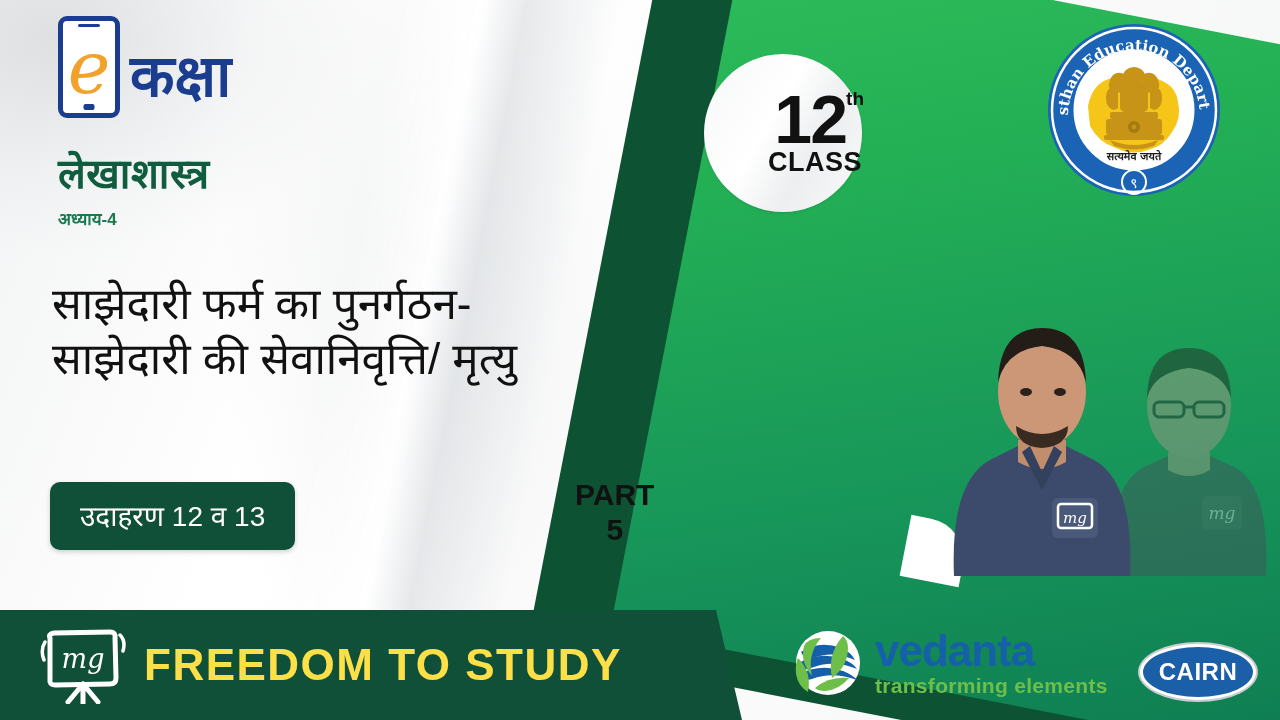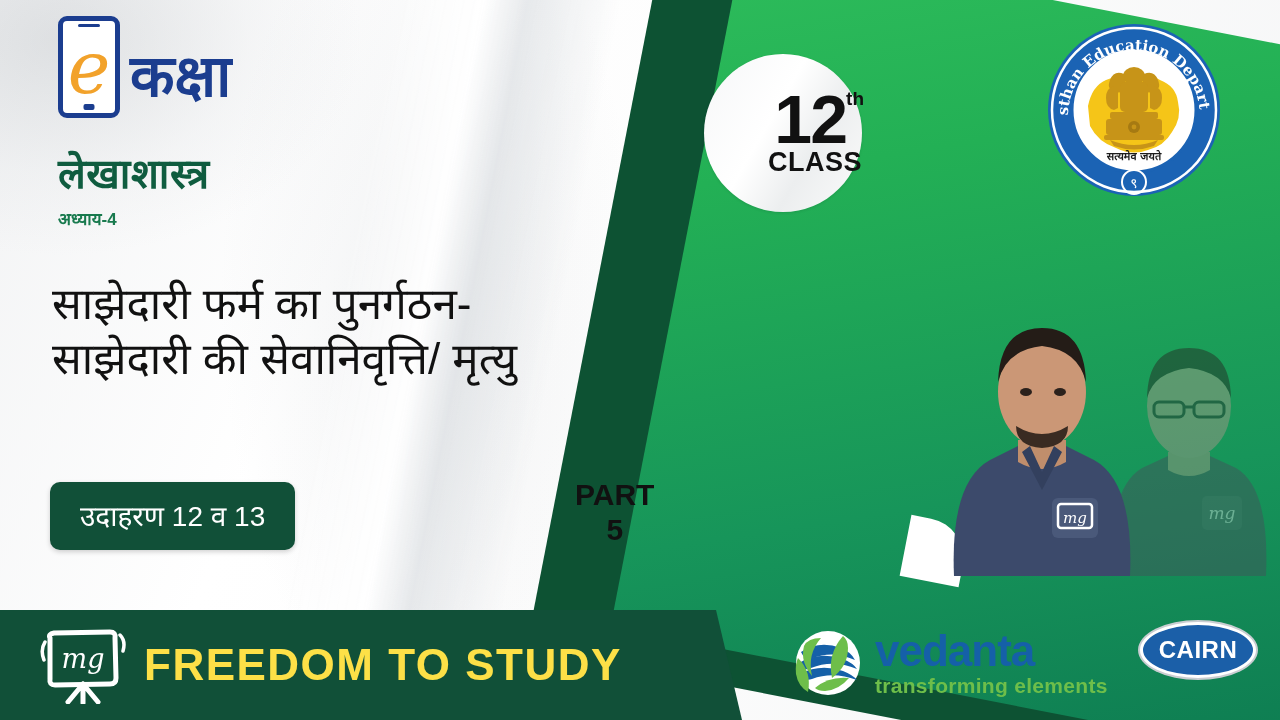--- a/index.html
+++ b/index.html
@@ -148,21 +148,21 @@
   }
 
   
   .vedanta { position:absolute; left:795px; bottom:22px; display:flex; align-items:flex-start; gap:14px; }
   .ved-text { display:flex; flex-direction:column; }
   .ved-name { font-size:44px; font-weight:bold; color:#1560a8; line-height:0.95; letter-spacing:-1px; }
   .ved-tag { font-size:21px; font-weight:bold; color:#6ebe4a; letter-spacing:0.3px; margin-top:2px; }
 
   
   .cairn {
-    position:absolute; left:1140px; bottom:42px; width:116px; height:56px;
+    position:absolute; left:1140px; bottom:20px; width:116px; height:56px;
     border-radius:50%; background:#1b5fa8; border:3px solid #fff;
     box-shadow:0 0 0 2px #c9cdd2;
     display:flex; align-items:center; justify-content:center;
   }
   .cairn-text { color:#fff; font-size:24px; font-weight:bold; letter-spacing:0.5px; }
 </style>
 </head>
 <body>
 
 <div id="stage">

